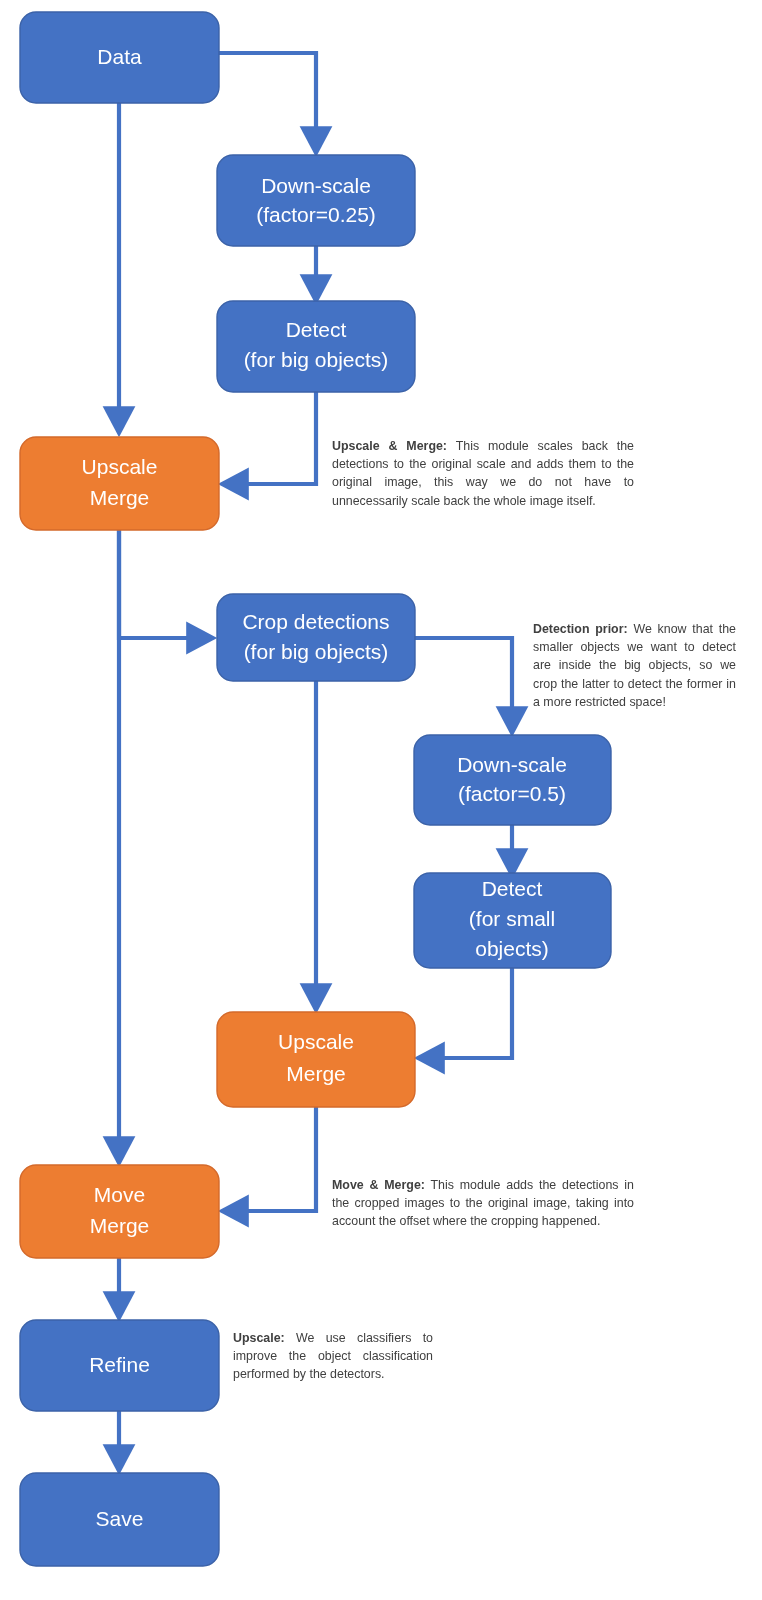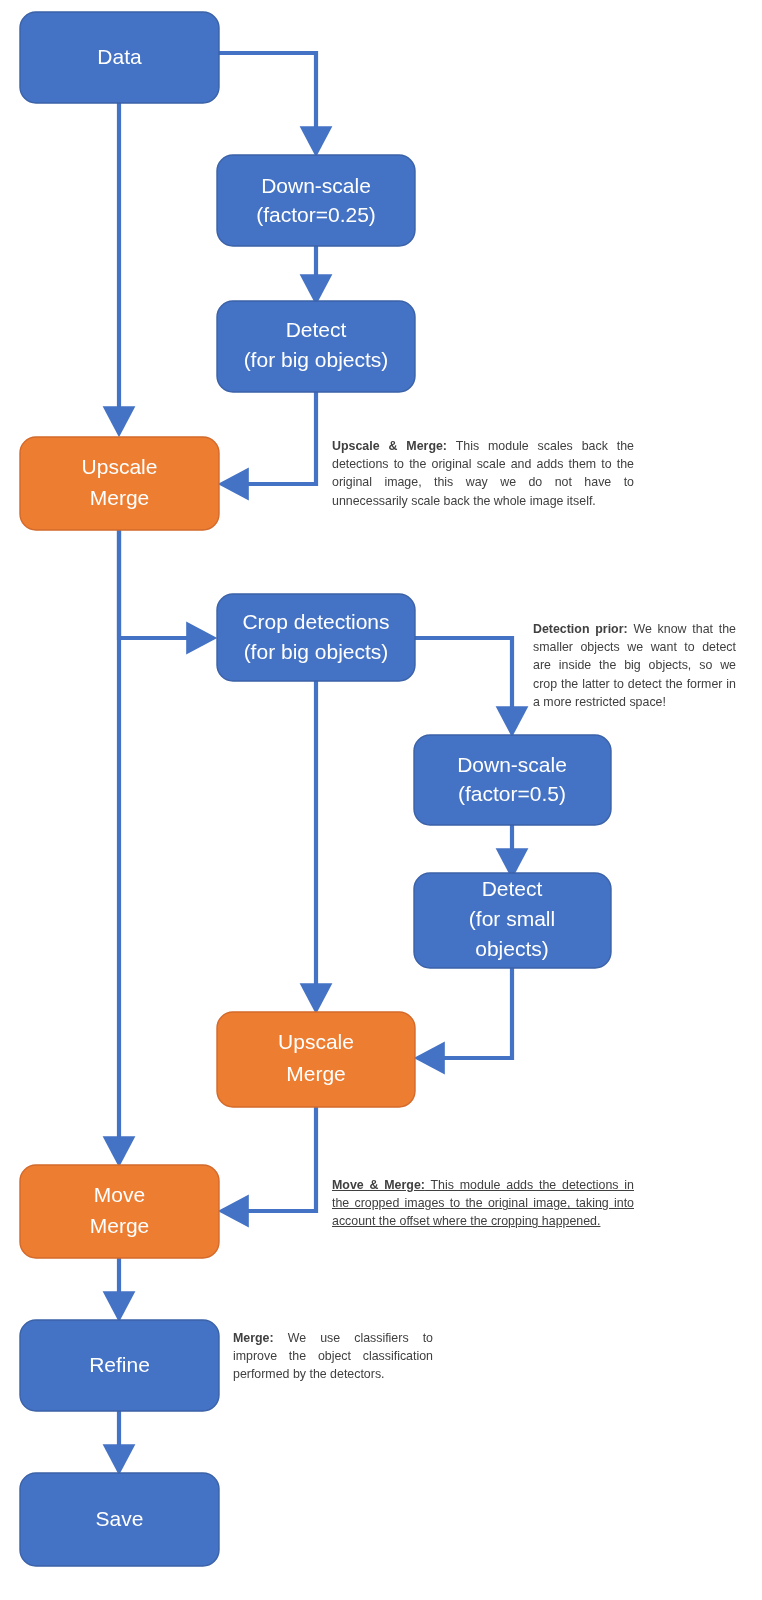--- a/index.html
+++ b/index.html
@@ -161,22 +161,22 @@
   </svg>
 
   <div class="note" style="left:332px; top:437px; width:302px;">
     <b>Upscale &amp; Merge:</b><span> This module scales back the detections to the original scale and adds them to the original image, this way we do not have to unnecessarily scale back the whole image itself.</span>
   </div>
 
   <div class="note" style="left:533px; top:620px; width:203px;">
     <b>Detection prior:</b><span> We know that the smaller objects we want to detect are inside the big objects, so we crop the latter to detect the former in a more restricted space!</span>
   </div>
 
-  <div class="note" style="left:332px; top:1176px; width:302px;text-decoration:underline;">
+  <div class="note" style="left:332px; top:1176px; width:302px;">
     <b>Move &amp; Merge:</b><span> This module adds the detections in the cropped images to the original image, taking into account the offset where the cropping happened.</span>
   </div>
 
   <div class="note" style="left:233px; top:1329px; width:200px;">
-    <b>Merge:</b><span> We use classifiers to improve the object classification performed by the detectors.</span>
+    <b>Upscale:</b><span> We use classifiers to improve the object classification performed by the detectors.</span>
   </div>
 
 
 </div>
 
 </body></html>

